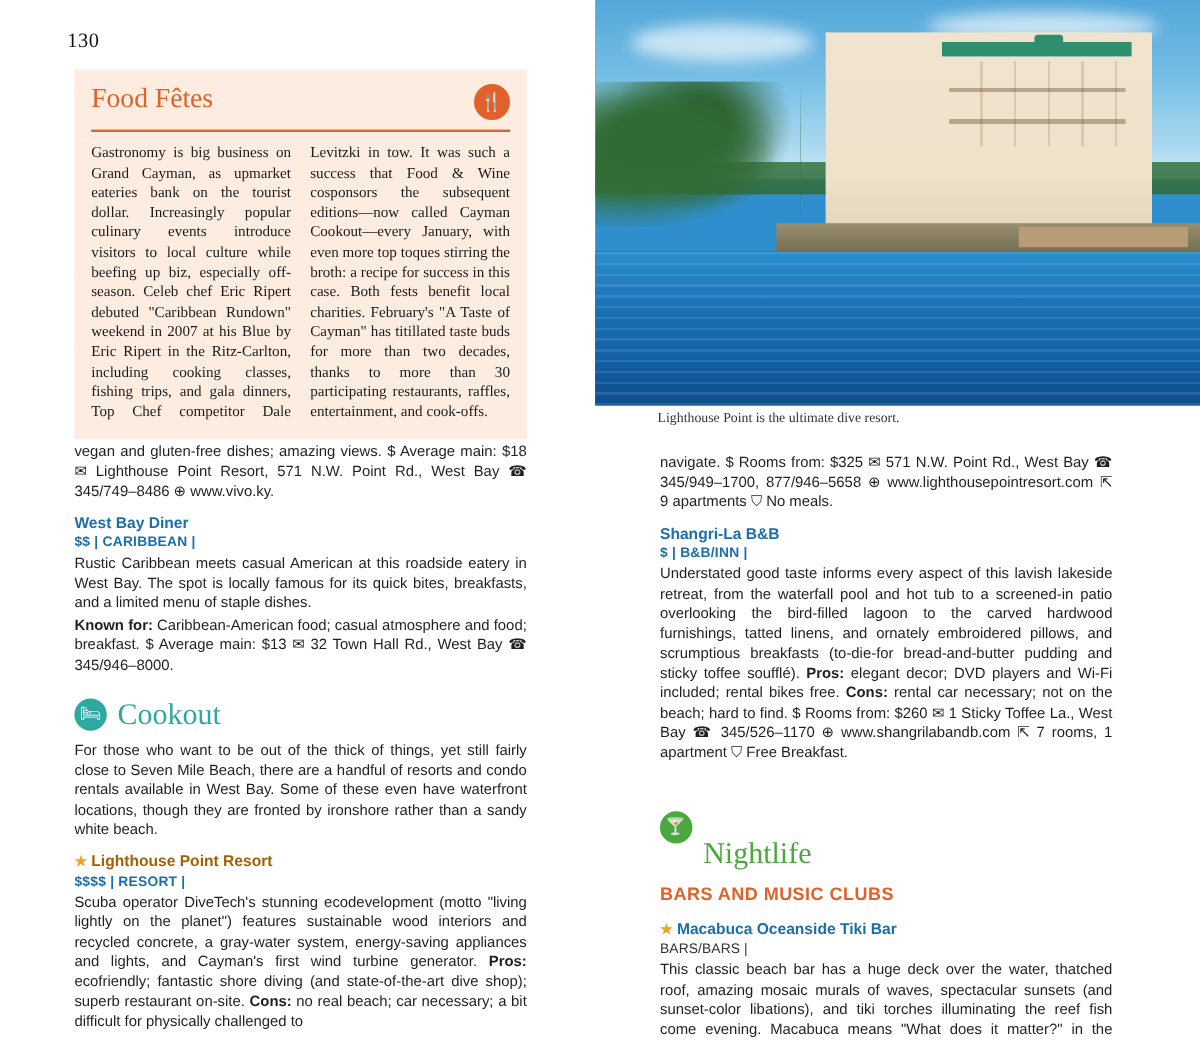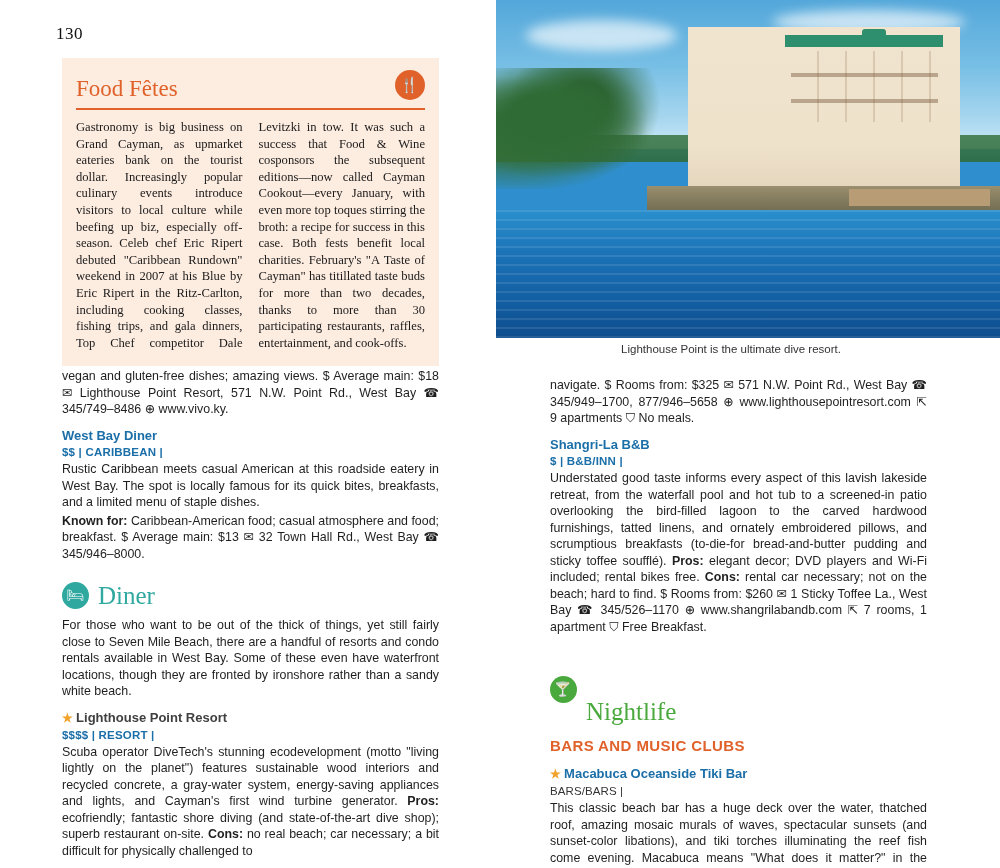--- a/index.html
+++ b/index.html
@@ -38,21 +38,21 @@
     position: absolute;
     left: 62px;
     top: 58px;
     width: 377px;
     background: #fdece0;
     box-sizing: border-box;
     padding: 12px 14px 14px 14px;
   }
   .fete-head {
     display: flex;
-    align-items: flex-end;
+    align-items: flex-start;
     justify-content: space-between;
     border-bottom: 2px solid #e0622a;
     padding-bottom: 8px;
   }
   .fete-title {
     font-family: "Liberation Serif", serif;
     font-size: 23px;
     color: #e0622a;
     line-height: 1;
   }
@@ -181,27 +181,26 @@
     width: 100%; height: 38%;
     background: linear-gradient(to bottom, #2a8fcd 0%, #1b72b6 35%, #135fa3 70%, #0d4d8d 100%);
   }
   .water::after {
     content: "";
     position: absolute; inset: 0;
     background: repeating-linear-gradient(to bottom, rgba(255,255,255,0.10) 0 2px, rgba(255,255,255,0) 2px 9px);
   }
   .photo-caption {
     position: absolute;
-    left: 531px;
+    left: 548px;
     top: 343px;
     width: 400px;
-    font-family: Liberation Sans, sans-serif;
+    font-family: Liberation Serif, serif;
     font-size: 11.5px;
     color: #333;
-    text-align: center;
   }
 
   
   .col {
     position: absolute;
     width: 377px;
     font-family: "Liberation Sans", sans-serif;
     font-size: 12.4px;
     line-height: 1.33;
     color: #1f1f1f;
@@ -220,21 +219,21 @@
     color: #1b6fa8;
     margin-top: 9px;
     margin-bottom: 1px;
   }
   .listing-name.star::before {
     content: "★ ";
     color: #f0a32a;
     font-size: 12px;
   }
   .listing-name.orange {
-    color: #404040;
+    color: #a16207;
   }
   .meta {
     font-size: 11.5px;
     letter-spacing: 0.2px;
     color: #1b6fa8;
     margin-bottom: 1px;
     font-weight: bold;
   }
   .meta.plain { color: #333; font-weight: normal; letter-spacing: 0.1px; }
 
@@ -320,21 +319,21 @@
     <div class="meta">
       <span>$$  |  CARIBBEAN  |</span>
     </div>
     <p>Rustic Caribbean meets casual American at this roadside eatery in West Bay. The spot is locally famous for its quick bites, breakfasts, and a limited menu of staple dishes.</p>
     <p><span class="b">Known for:</span><span> Caribbean-American food; casual atmosphere and food; breakfast. $ Average main: $13 ✉ 32 Town Hall Rd., West Bay ☎ 345/946–8000.</span></p>
 
     <div class="section-head">
       <div class="section-badge badge-hotels">
           <span class="sym">🛏</span>
         </div>
-      <div class="section-title title-hotels">Diner</div>
+      <div class="section-title title-hotels">Cookout</div>
     </div>
 
     <p>For those who want to be out of the thick of things, yet still fairly close to Seven Mile Beach, there are a handful of resorts and condo rentals available in West Bay. Some of these even have waterfront locations, though they are fronted by ironshore rather than a sandy white beach.</p>
 
     <div class="listing-name orange star">Lighthouse Point Resort</div>
     <div class="meta">
       <span>$$$$  |  RESORT  |</span>
     </div>
     <p><span>Scuba operator DiveTech's stunning ecodevelopment (motto "living lightly on the planet") features sustainable wood interiors and recycled concrete, a gray-water system, energy-saving appliances and lights, and Cayman's first wind turbine generator.</span> <span class="b">Pros:</span><span> ecofriendly; fantastic shore diving (and state-of-the-art dive shop); superb restaurant on-site.</span> <span class="b">Cons:</span><span> no real beach; car necessary; a bit difficult for physically challenged to</span></p>
   </div>

